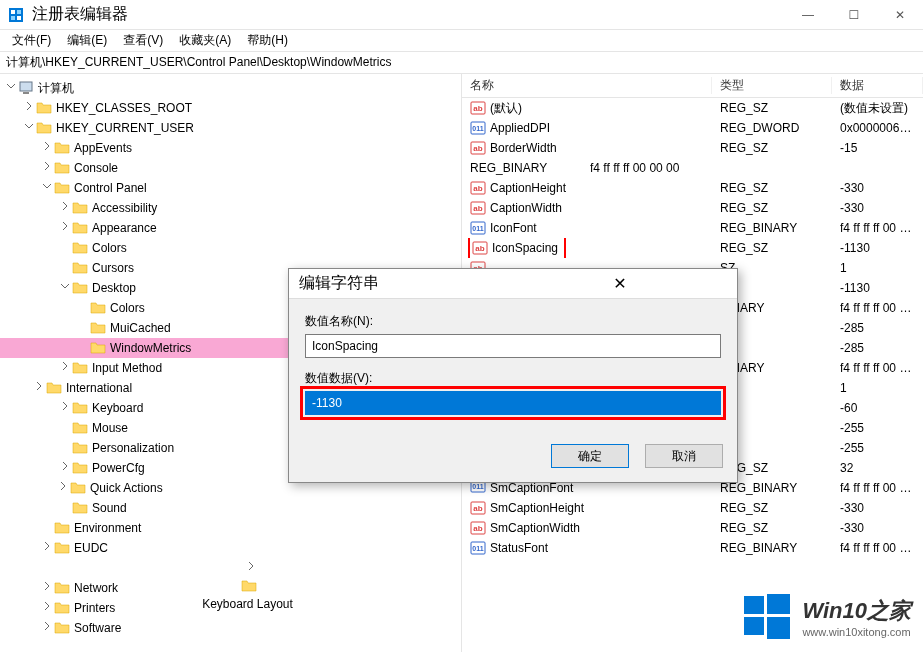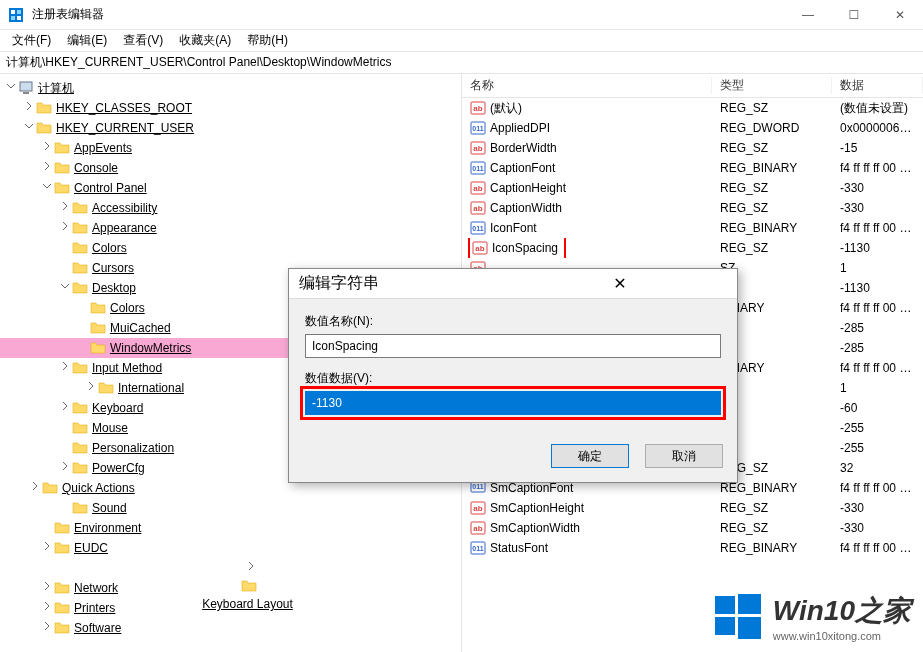--- a/index.html
+++ b/index.html
@@ -1,34 +1,34 @@
 <!DOCTYPE html>
 <html><head>
 <meta charset="utf-8">
 <style>
 * { box-sizing: border-box; margin: 0; padding: 0; font-family: "Microsoft YaHei", "Segoe UI", sans-serif; }
 body { width: 923px; height: 652px; background: #fff; font-size: 12px; color: #000; overflow: hidden; position: relative; }
 
 
 .titlebar { height: 30px; background: #fff; display: flex; align-items: center; border-bottom: 1px solid #e5e5e5; }
 .titlebar .app-icon { width: 16px; height: 16px; margin: 0 8px; display: inline-flex; }
-.titlebar .title { flex: 1; font-size: 12px; }
+.titlebar .title { flex: 1; font-size: 16px; }
 .titlebar .win-btns { display: flex; }
 .titlebar .win-btn { width: 46px; height: 30px; display: flex; align-items: center; justify-content: center; font-size: 12px; color: #555; }
 
 
 .menubar { height: 22px; display: flex; align-items: center; padding: 0 4px; border-bottom: 1px solid #e5e5e5; }
 .menubar .menu-item { padding: 2px 8px; font-size: 12px; }
 
 
 .addressbar { height: 22px; display: flex; align-items: center; padding: 0 6px; border-bottom: 1px solid #e5e5e5; font-size: 12px; }
 
 
 .main { display: flex; height: calc(652px - 30px - 22px - 22px); }
-.tree-panel { width: 462px; border-right: 1px solid #e5e5e5; overflow-y: auto; padding: 4px 0; text-decoration: underline; }
+.tree-panel { width: 462px; border-right: 1px solid #e5e5e5; overflow-y: auto; padding: 4px 0; }
 .list-panel { flex: 1; overflow: hidden; display: flex; flex-direction: column; }
 
 
 .tree-row { display: flex; align-items: center; height: 20px; line-height: 20px; white-space: nowrap; }
 .tree-row.selected { background: #f9a8d4; }
 .tree-toggle { width: 14px; text-align: center; color: #666; font-size: 10px; cursor: pointer; }
 .tree-toggle.empty { visibility: hidden; }
 .tree-icon { width: 16px; height: 16px; margin-right: 4px; display: inline-flex; align-items: center; justify-content: center; }
 .tree-label { padding-right: 6px; }
 
@@ -57,21 +57,21 @@
 .dialog .dlg-input-wrap .dlg-input { margin-bottom: 0; border: 1px solid #0078d7; }
 .dialog .dlg-input.sel { background: #0078d7; color: #fff; }
 .dialog .dlg-btns { display: flex; justify-content: flex-end; gap: 16px; padding: 6px 14px 14px; }
 .dialog .dlg-btn { width: 78px; height: 24px; border: 1px solid #adadad; background: #e1e1e1; font-size: 12px; cursor: pointer; }
 .dialog .dlg-btn.primary { border: 1px solid #0078d7; }
 
 
 .watermark { position: absolute; right: 12px; bottom: 10px; display: flex; align-items: center; gap: 10px; }
 .watermark .wm-logo { width: 50px; height: 50px; }
 .watermark .wm-text { text-align: left; }
-.watermark .wm-text .big { font-size: 28px; font-weight: bold; color: #333; font-style: italic; }
+.watermark .wm-text .big { font-size: 22px; font-weight: bold; color: #333; font-style: italic; }
 .watermark .wm-text .small { font-size: 11px; color: #666; }
 
 
 ::-webkit-scrollbar { width: 16px; }
 ::-webkit-scrollbar-thumb { background: #c1c1c1; }
 ::-webkit-scrollbar-track { background: #f0f0f0; }
 </style>
 </head>
 <body>
 
@@ -256,21 +256,21 @@
         <span class="tree-toggle"><svg width="10" height="10" viewBox="0 0 10 10">
             <path d="M3 1l4 4-4 4" fill="none" stroke="#666"></path>
           </svg></span>
         <span class="tree-icon">
           <svg viewBox="0 0 16 16">
             <path d="M1 3h5l1 2h8v8H1z" fill="#ffd96a" stroke="#d9a400" stroke-width="0.5"></path>
           </svg>
         </span>
         <span class="tree-label">Input Method</span>
       </div>
-      <div class="tree-row" style="padding-left: 84px;">
+      <div class="tree-row" style="padding-left: 32px;">
         <span class="tree-toggle"><svg width="10" height="10" viewBox="0 0 10 10">
             <path d="M3 1l4 4-4 4" fill="none" stroke="#666"></path>
           </svg></span>
         <span class="tree-icon">
           <svg viewBox="0 0 16 16">
             <path d="M1 3h5l1 2h8v8H1z" fill="#ffd96a" stroke="#d9a400" stroke-width="0.5"></path>
           </svg>
         </span>
         <span class="tree-label">International</span>
       </div>
@@ -307,21 +307,21 @@
         <span class="tree-toggle"><svg width="10" height="10" viewBox="0 0 10 10">
             <path d="M3 1l4 4-4 4" fill="none" stroke="#666"></path>
           </svg></span>
         <span class="tree-icon">
           <svg viewBox="0 0 16 16">
             <path d="M1 3h5l1 2h8v8H1z" fill="#ffd96a" stroke="#d9a400" stroke-width="0.5"></path>
           </svg>
         </span>
         <span class="tree-label">PowerCfg</span>
       </div>
-      <div class="tree-row" style="padding-left: 28px;">
+      <div class="tree-row" style="padding-left: 56px;">
         <span class="tree-toggle"><svg width="10" height="10" viewBox="0 0 10 10">
             <path d="M3 1l4 4-4 4" fill="none" stroke="#666"></path>
           </svg></span>
         <span class="tree-icon">
           <svg viewBox="0 0 16 16">
             <path d="M1 3h5l1 2h8v8H1z" fill="#ffd96a" stroke="#d9a400" stroke-width="0.5"></path>
           </svg>
         </span>
         <span class="tree-label">Quick Actions</span>
       </div>
@@ -445,31 +445,20 @@
                   <text x="8" y="11" font-size="8" text-anchor="middle" fill="#d44" font-weight="bold">ab</text>
                 </svg>
               </span>
               <span>BorderWidth</span>
             </div>
           </div>
           <div class="col col-type">REG_SZ</div>
           <div class="col col-data">-15</div>
         </div>
         <div class="list-row">
-          <div class="col col-name">
-            <div style="display: flex; align-items: center;">
-              <span class="val-icon">
-                <svg viewBox="0 0 16 16">
-                  <rect x="1" y="2" width="14" height="12" rx="1" fill="#fff" stroke="#36c"></rect>
-                  <text x="8" y="11" font-size="7" text-anchor="middle" fill="#36c" font-weight="bold">011</text>
-                </svg>
-              </span>
-              <span>CaptionFont</span>
-            </div>
-          </div>
           <div class="col col-type">REG_BINARY</div>
           <div class="col col-data">f4 ff ff ff 00 00 00</div>
         </div>
         <div class="list-row">
           <div class="col col-name">
             <div style="display: flex; align-items: center;">
               <span class="val-icon">
                 <svg viewBox="0 0 16 16">
                   <rect x="1" y="2" width="14" height="12" rx="1" fill="#fff" stroke="#d44"></rect>
                   <text x="8" y="11" font-size="8" text-anchor="middle" fill="#d44" font-weight="bold">ab</text>

